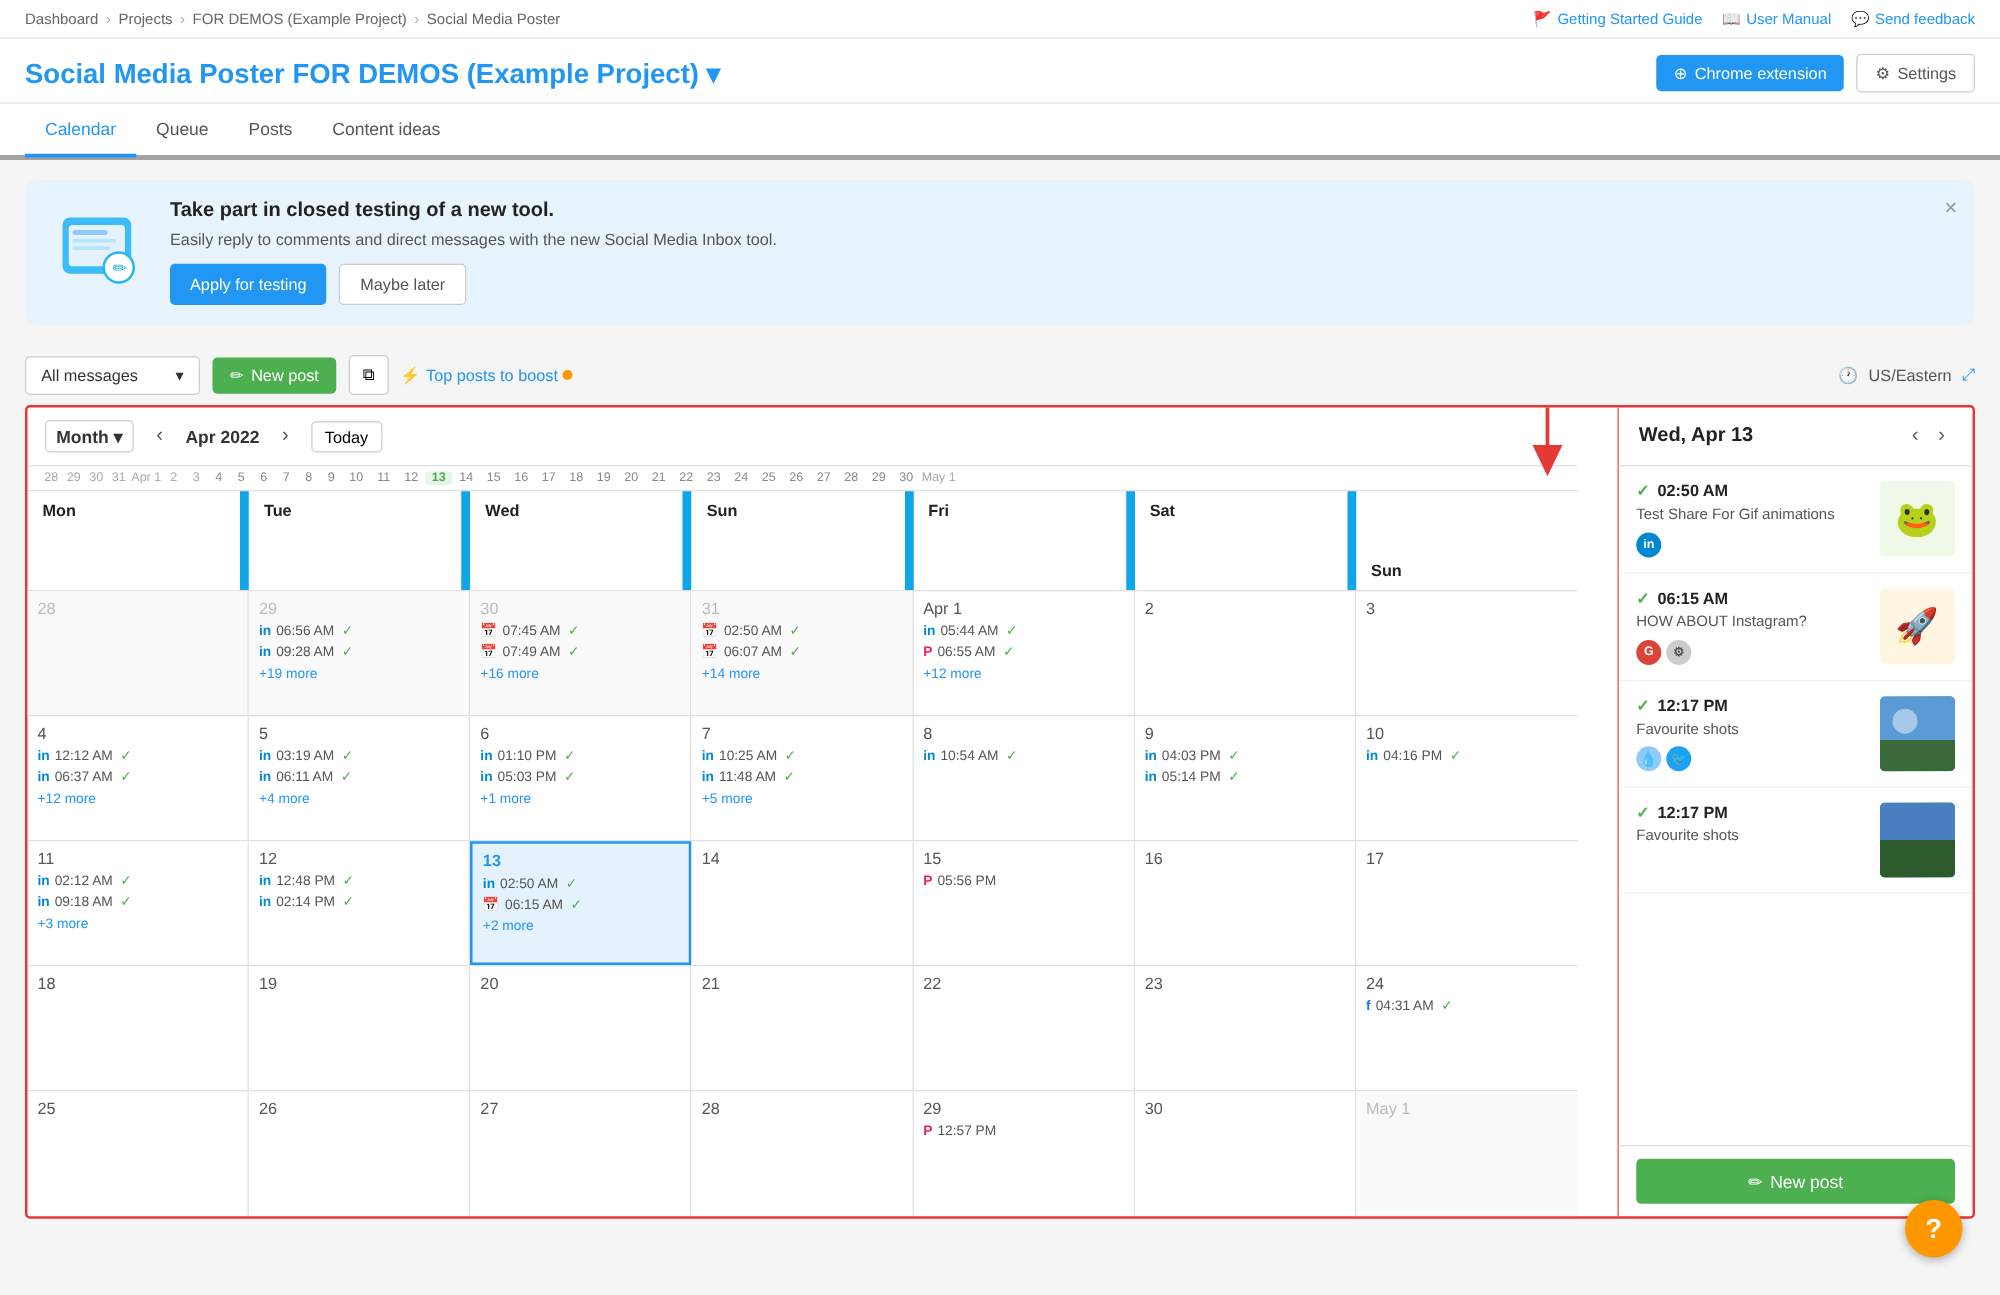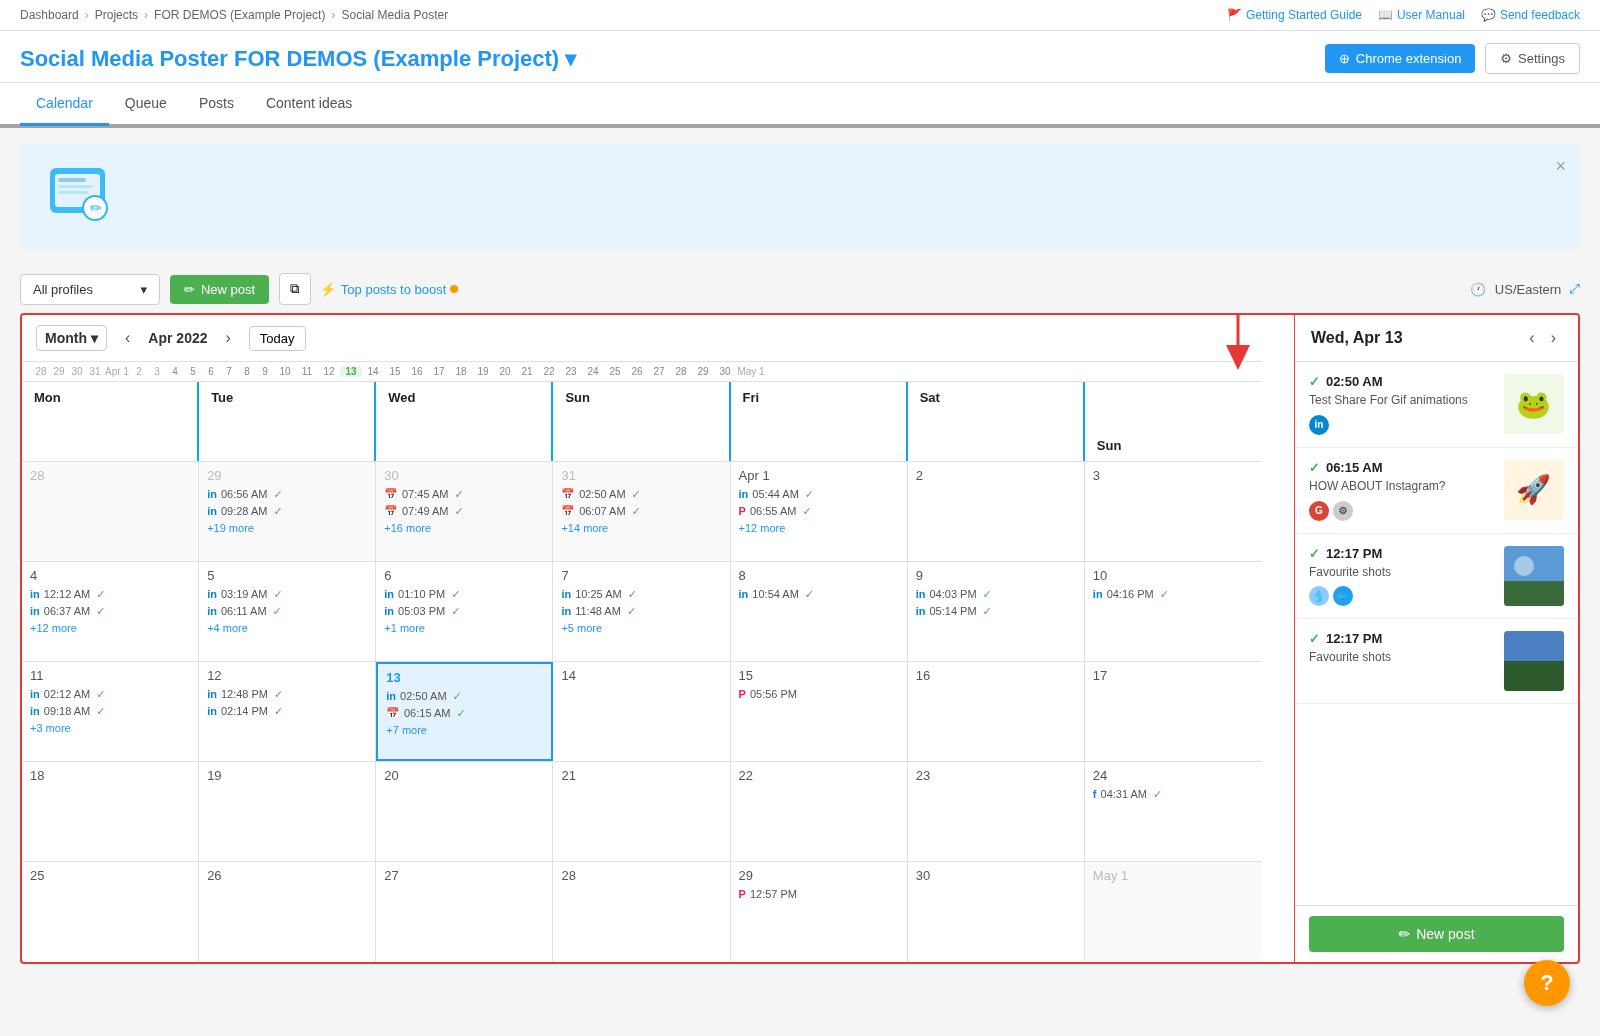--- a/index.html
+++ b/index.html
@@ -57,21 +57,21 @@
     
     .cal-toolbar { display: flex; align-items: center; padding: 10px 14px; border-bottom: 1px solid #e0e0e0; gap: 12px; }
     .cal-view-select { display: flex; align-items: center; gap: 4px; font-size: 14px; font-weight: 600; cursor: pointer; border: 1px solid #ccc; border-radius: 4px; padding: 4px 8px; }
     .cal-nav { display: flex; align-items: center; gap: 6px; font-size: 14px; font-weight: 600; }
     .cal-nav-btn { background: none; border: none; cursor: pointer; color: #555; font-size: 16px; padding: 2px 6px; }
     .cal-today { border: 1px solid #ccc; border-radius: 4px; padding: 4px 10px; font-size: 13px; cursor: pointer; background: #fff; }
 
     
     .mini-timeline { display: flex; align-items: center; padding: 6px 14px; border-bottom: 1px solid #e0e0e0; overflow: hidden; gap: 0; }
     .cal-header-row { display: grid; grid-template-columns: repeat(7, 1fr); border-bottom: 1px solid #e0e0e0; }
-    .cal-header-cell { padding: 8px 12px; font-size: 13px; font-weight: 700; color: #222; border-right: 2px solid #0ea5e9; }
+    .cal-header-cell { padding: 8px 12px; font-size: 13px; font-weight: 700; color: #222; border-right: 7px solid #0ea5e9; }
     .cal-header-cell:last-child { border-right: none; margin-top: 48px; }
     .cal-body { display: flex; flex-direction: column; }
     .cal-week { display: grid; grid-template-columns: repeat(7, 1fr); border-bottom: 1px solid #e0e0e0; min-height: 100px; }
     .cal-week:last-child { border-bottom: none; }
     .cal-day { border-right: 1px solid #e0e0e0; padding: 6px 8px; position: relative; }
     .cal-day:last-child { border-right: none; }
     .cal-day.other-month { background: #fafafa; }
     .cal-day.today { background: #e3f2fd; border: 2px solid #2196f3; }
     .cal-day-num { font-size: 13px; color: #555; margin-bottom: 4px; font-weight: 500; }
     .cal-day.other-month .cal-day-num { color: #bbb; }
@@ -173,27 +173,35 @@
     <svg viewBox="0 0 80 70" xmlns="http://www.w3.org/2000/svg">
       <rect x="10" y="8" width="55" height="45" rx="6" fill="#29b6f6" opacity="0.9"></rect>
       <rect x="15" y="14" width="45" height="33" rx="3" fill="#e3f2fd"></rect>
       <rect x="18" y="18" width="28" height="4" rx="2" fill="#90caf9"></rect>
       <rect x="18" y="25" width="35" height="3" rx="2" fill="#b3e5fc"></rect>
       <rect x="18" y="31" width="30" height="3" rx="2" fill="#b3e5fc"></rect>
       <circle cx="55" cy="48" r="12" fill="#fff" stroke="#29b6f6" stroke-width="2"></circle>
       <text x="50" y="53" font-size="14" fill="#29b6f6">✏</text>
     </svg>
   </div>
+  <div class="banner-content">
+    <h3>Take part in closed testing of a new tool.</h3>
+    <p>Easily reply to comments and direct messages with the new Social Media Inbox tool.</p>
+    <div class="banner-buttons">
+      <button class="btn-apply">Apply for testing</button>
+      <button class="btn-maybe">Maybe later</button>
+    </div>
+  </div>
   <button class="banner-close">×</button>
 </div>
 
 <div class="toolbar">
   <div class="toolbar-left">
     <div class="select-profiles">
-      <span>All profiles</span>
+      <span>All messages</span>
       <span>▾</span>
     </div>
     <button class="btn-new-post">
       <span>✏</span>
       <span>New post</span>
     </button>
     <button class="btn-copy">
       <span>⧉</span>
     </button>
     <button class="btn-boost">
@@ -472,21 +480,21 @@
           <div class="cal-event">
             <span class="platform-in">in</span>
             <span>02:50 AM</span>
             <span class="check">✓</span>
           </div>
           <div class="cal-event">
             <span style="font-size:11px;">📅</span>
             <span>06:15 AM</span>
             <span class="check">✓</span>
           </div>
-          <div class="cal-more">+7 more</div>
+          <div class="cal-more">+2 more</div>
         </div>
         <div class="cal-day">
           <div class="cal-day-num">14</div>
         </div>
         <div class="cal-day">
           <div class="cal-day-num">15</div>
           <div class="cal-event">
             <span class="platform-p">P</span>
             <span>05:56 PM</span>
           </div>

